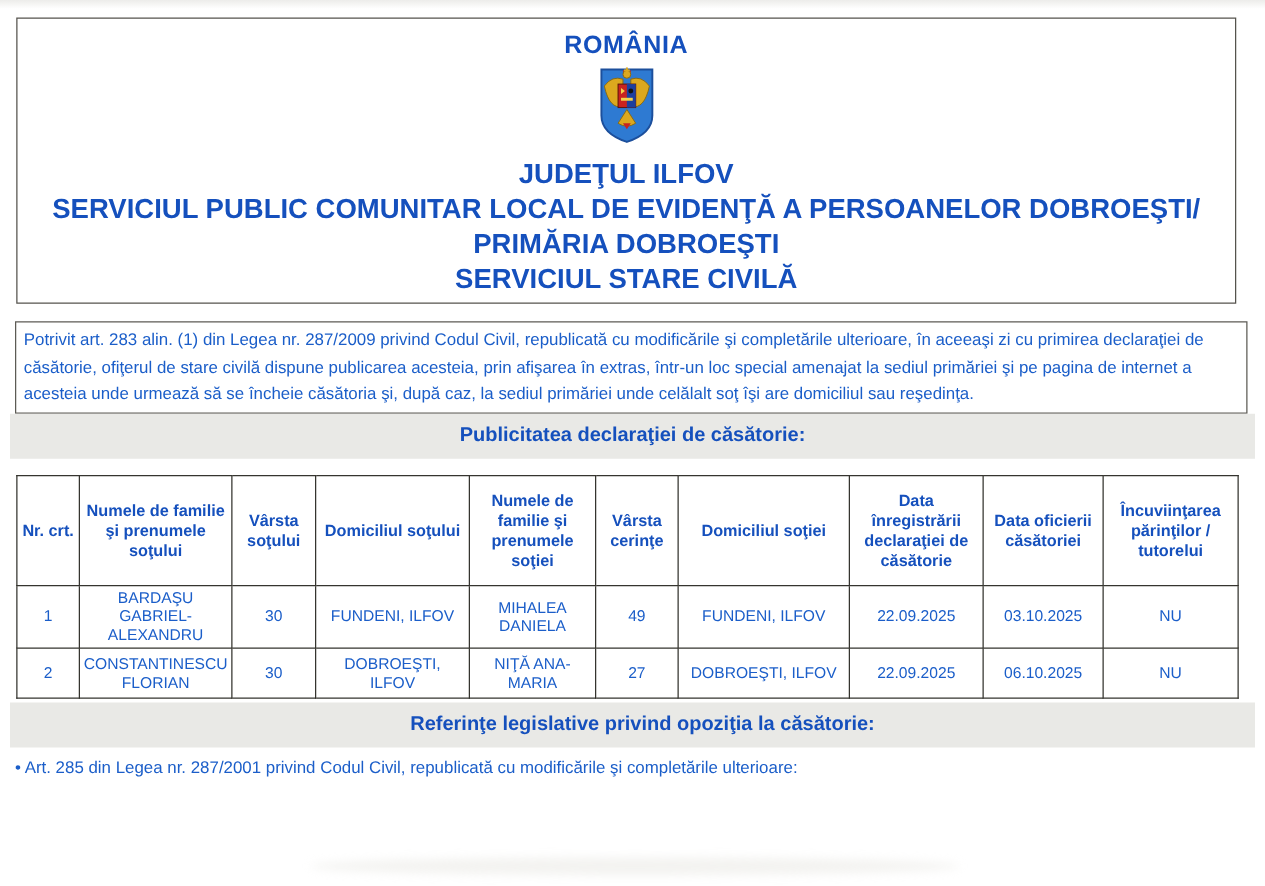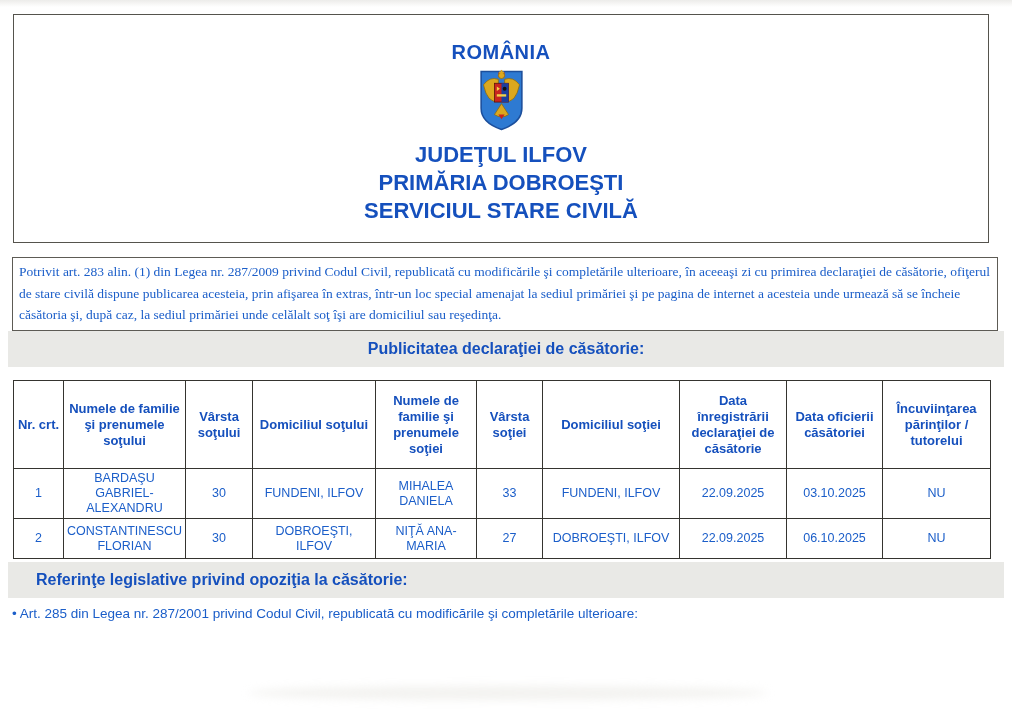--- a/index.html
+++ b/index.html
@@ -12,39 +12,39 @@
     background:linear-gradient(#d6d5d0,rgba(255,255,255,0));opacity:.45;}
   .scan-smudge-bottom{position:absolute;left:248px;top:686px;width:520px;height:14px;
     background:#e7e6e1;border-radius:50%;filter:blur(4px);opacity:.5;}
   .scan-dot{position:absolute;background:#9a9892;border-radius:50%;opacity:.55;}
 
   
   .header-box{
     position:absolute;left:13px;top:14px;width:974px;height:227px;
     border:1px solid #55534d;background:#fff;text-align:center;
   }
-  .country{margin-top:26px;font-size:20px;font-weight:bold;color:#1550bd;letter-spacing:.5px;}
+  .country{margin-top:10px;font-size:20px;font-weight:bold;color:#1550bd;letter-spacing:.5px;}
   .arms{margin:5px auto 4px auto;display:block;}
   .hline{font-size:22px;font-weight:bold;color:#1550bd;line-height:28px;}
   .hline-first{margin-top:9px;}
 
   
   .legal-box{
     position:absolute;left:12px;top:257px;width:986px;min-height:60px;
     border:1px solid #5d5b55;padding:3px 6px 4px 6px;box-sizing:border-box;
-    font-size:13.5px;line-height:21.5px;color:#1b5ec9;text-align:left;background:#fff;font-family:Liberation Serif, serif;
+    font-size:13.5px;line-height:21.5px;color:#1b5ec9;text-align:left;background:#fff;
   }
 
   
   .bar{
     position:absolute;left:8px;width:996px;height:36px;background:#e9e9e6;
     color:#1550bd;font-weight:bold;font-size:16px;line-height:36px;
   }
   .bar.centered{top:331px;text-align:center;}
-  .bar.left{top:562px;text-align:left;padding-left:28px;box-sizing:border-box;}
+  .bar.left{top:562px;text-align:center;padding-left:16px;box-sizing:border-box;}
 
   
   table.marriage{
     position:absolute;left:13px;top:380px;width:977px;
     border-collapse:collapse;table-layout:fixed;background:#fff;
   }
   table.marriage th,table.marriage td{
     border:1px solid #35342f;color:#1550bd;text-align:center;vertical-align:middle;
     padding:2px 3px;overflow:hidden;
   }
@@ -90,20 +90,21 @@
       <rect x="30" y="18" width="9" height="24" fill="#1d3f9e"></rect>
       <path d="M24 22 l4 3 -4 3 z" fill="#f2d24b"></path>
       <circle cx="34" cy="25" r="2.5" fill="#111"></circle>
       <rect x="24" y="32" width="12" height="3" fill="#f2d24b"></rect>
 
       <path d="M30 44 l-9 14 q9 6 18 0 z" fill="#dca81e" stroke="#8a6a10" stroke-width="1"></path>
       <path d="M26 58 l4 6 4 -6 z" fill="#c9231f"></path>
     </svg>
 
     <div class="hline hline-first">JUDEŢUL ILFOV</div>
+    <div class="hline">SERVICIUL PUBLIC COMUNITAR LOCAL DE EVIDENŢĂ A PERSOANELOR DOBROEŞTI/</div>
     <div class="hline">PRIMĂRIA DOBROEŞTI</div>
     <div class="hline">SERVICIUL STARE CIVILĂ</div>
   </div>
 
   <div class="legal-box">
     <span>Potrivit art. 283 alin. (1) din Legea nr. 287/2009 privind Codul Civil, republicată cu modificările şi completările ulterioare, în aceeaşi zi cu primirea declaraţiei de căsătorie, ofiţerul de stare civilă dispune publicarea acesteia, prin afişarea în extras, într-un loc special amenajat la sediul primăriei şi pe pagina de internet a acesteia unde urmează să se încheie căsătoria şi, după caz, la sediul primăriei unde celălalt soţ îşi are domiciliul sau reşedinţa.</span>
   </div>
 
   <div class="bar centered">
     <span>Publicitatea declaraţiei de căsătorie:</span>
@@ -122,35 +123,35 @@
         <col style="width:96px">
       <col style="width:108px">
     </colgroup>
     <thead>
       <tr>
         <th>Nr. crt.</th>
         <th>Numele de familie şi prenumele soţului</th>
         <th>Vârsta soţului</th>
         <th>Domiciliul soţului</th>
         <th>Numele de familie şi prenumele soţiei</th>
-        <th>Vârsta soţiei</th>
+        <th>Vârsta cerinţe</th>
         <th>Domiciliul soţiei</th>
         <th>Data înregistrării declaraţiei de căsătorie</th>
         <th>Data oficierii căsătoriei</th>
         <th>Încuviinţarea părinţilor / tutorelui</th>
       </tr>
     </thead>
     <tbody>
       <tr class="r1">
         <td>1</td>
         <td>BARDAŞU GABRIEL-ALEXANDRU</td>
         <td>30</td>
         <td>FUNDENI, ILFOV</td>
         <td>MIHALEA DANIELA</td>
-        <td>33</td>
+        <td>49</td>
         <td>FUNDENI, ILFOV</td>
         <td>22.09.2025</td>
         <td>03.10.2025</td>
         <td>NU</td>
       </tr>
       <tr class="r2">
         <td>2</td>
         <td>CONSTANTINESCU FLORIAN</td>
         <td>30</td>
         <td>DOBROEŞTI, ILFOV</td>

